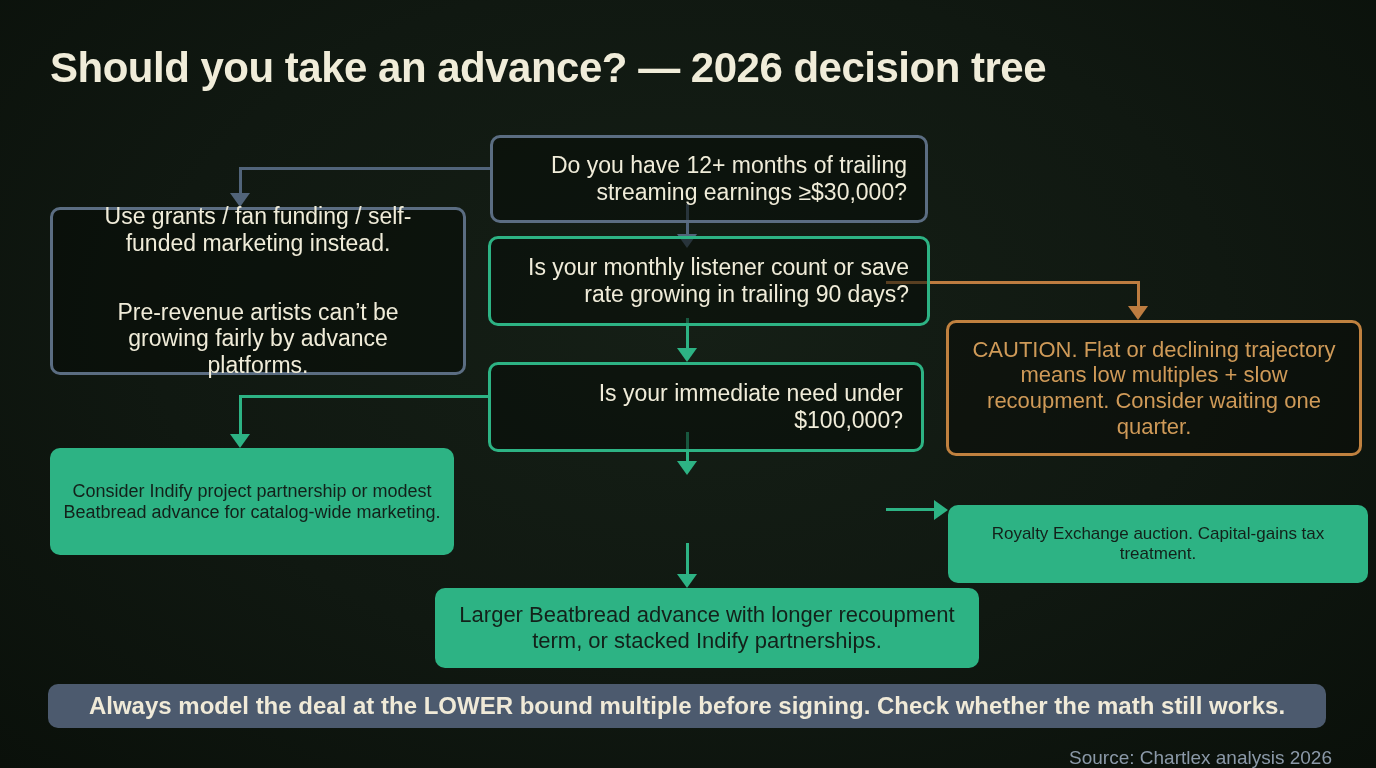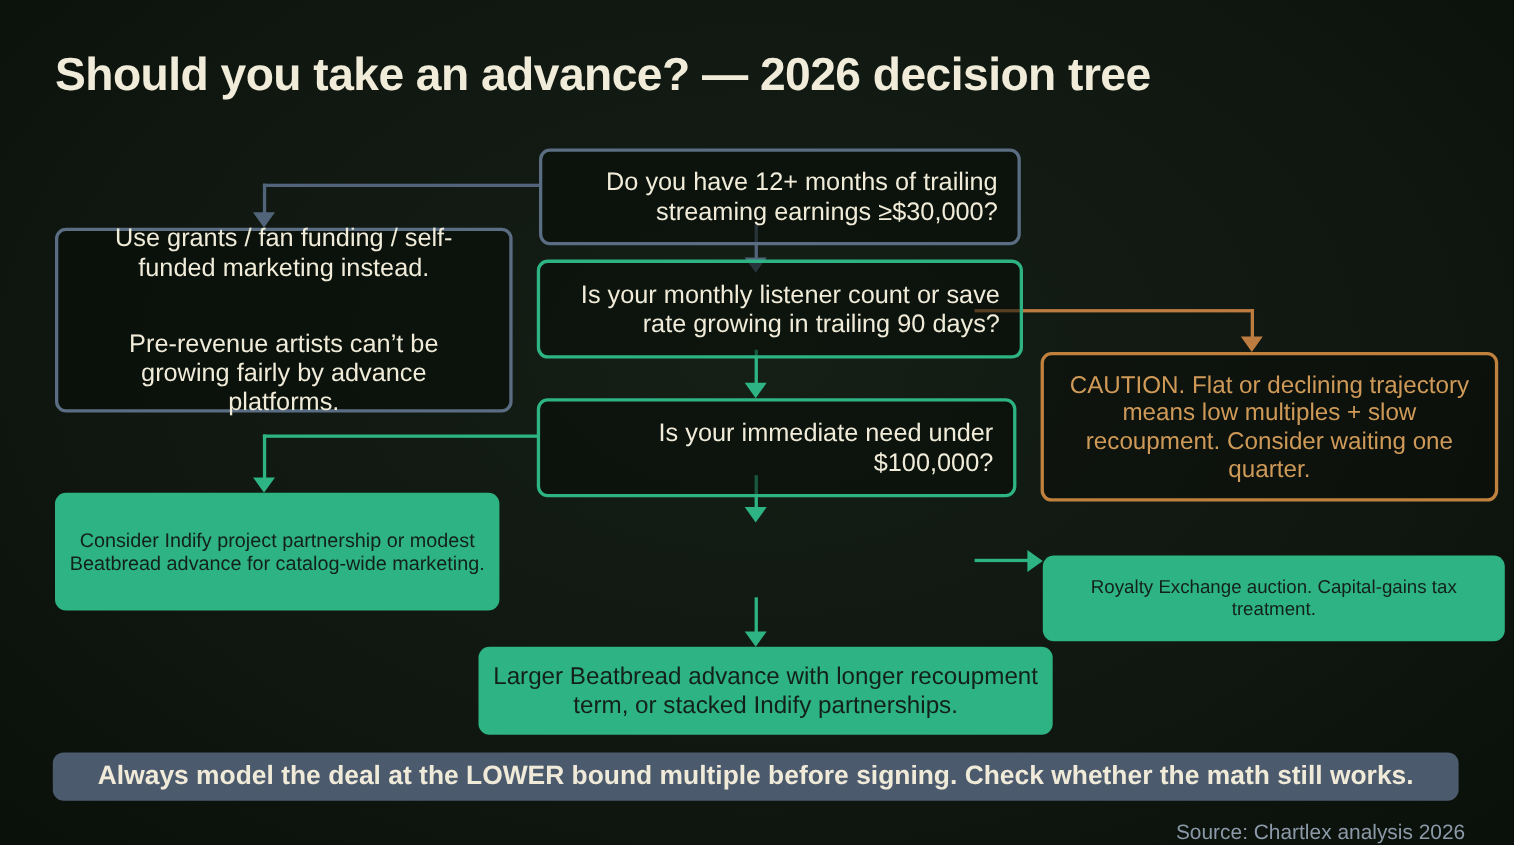--- a/index.html
+++ b/index.html
@@ -100,21 +100,21 @@
 
   <div class="node filled-green" style="left:50px;top:448px;width:380px;height:95px;font-size:18px;padding:6px 12px;">
     <span>Consider Indify project partnership or modest Beatbread advance for catalog-wide marketing.</span>
   </div>
 
 
   <div class="node filled-green" style="left:948px;top:477px;width:380px;height:66px;font-size:17px;padding:6px 20px;margin-top:28px;">
     <span>Royalty Exchange auction. Capital-gains tax treatment.</span>
   </div>
 
-  <div class="node filled-green" style="left:435px;top:588px;width:506px;height:68px;font-size:22px;padding:6px 8px;">
+  <div class="node filled-green" style="left:435px;top:588px;width:506px;height:68px;font-size:22px;padding:6px 19px;">
     <span>Larger Beatbread advance with longer recoupment term, or stacked Indify partnerships.</span>
   </div>
 
   <div class="banner">
     <span>Always model the deal at the LOWER bound multiple before signing. Check whether the math still works.</span>
   </div>
   <div class="source">Source: Chartlex analysis 2026</div>
 
 </div>
 

